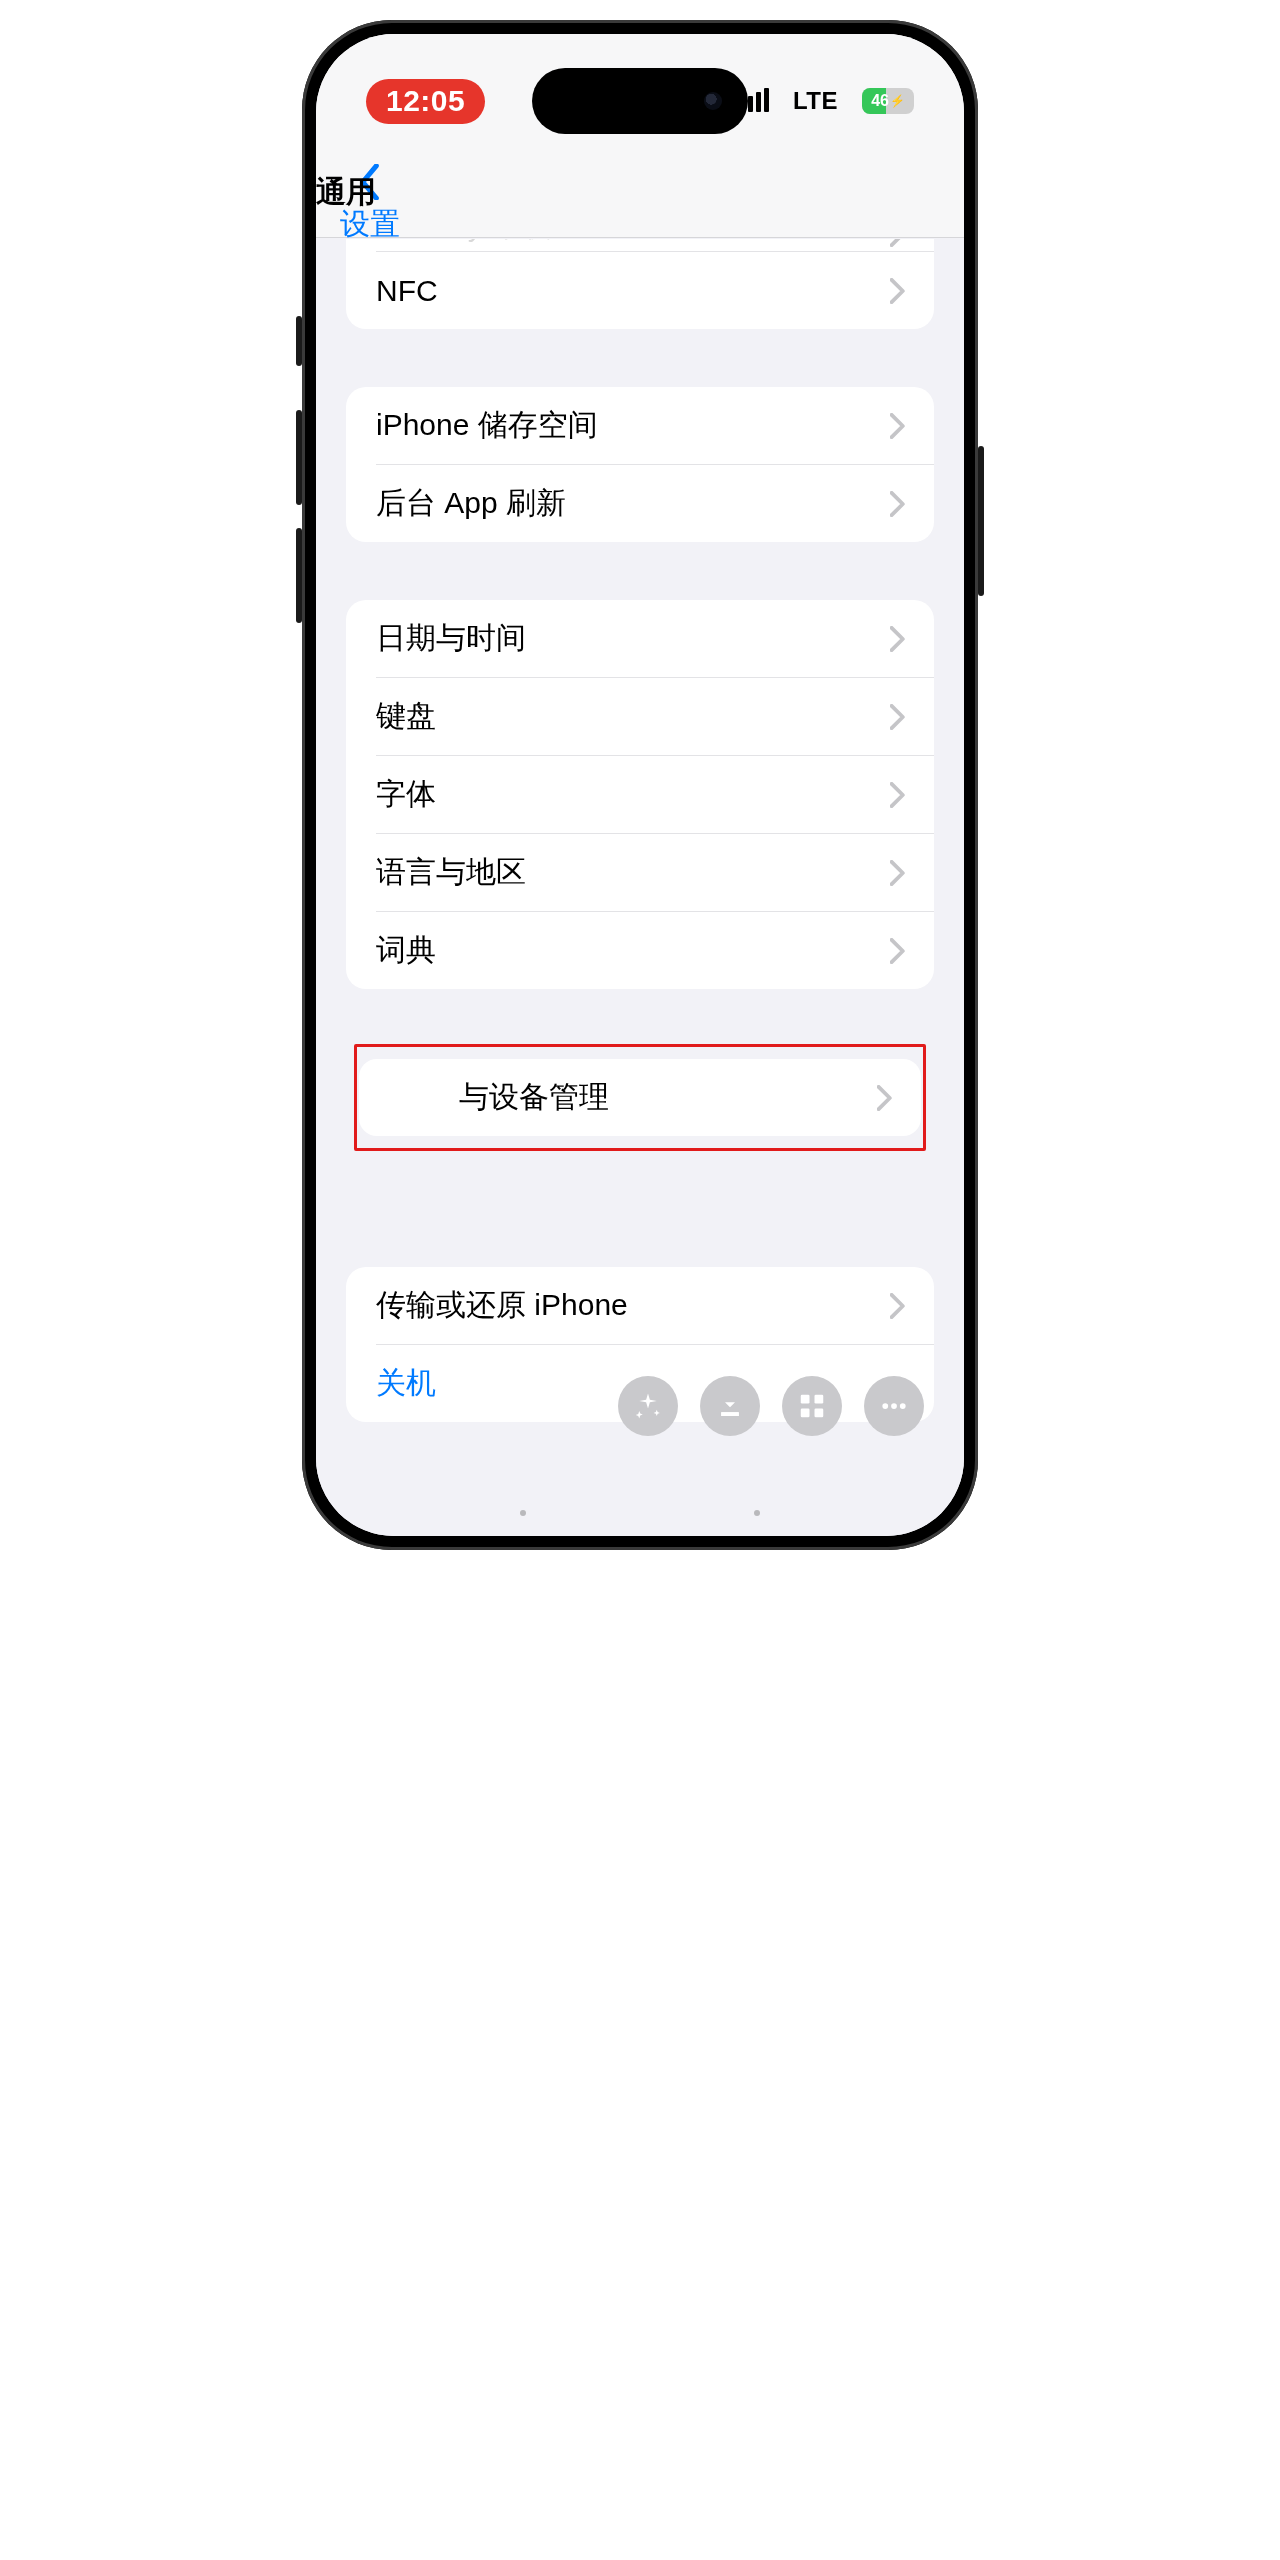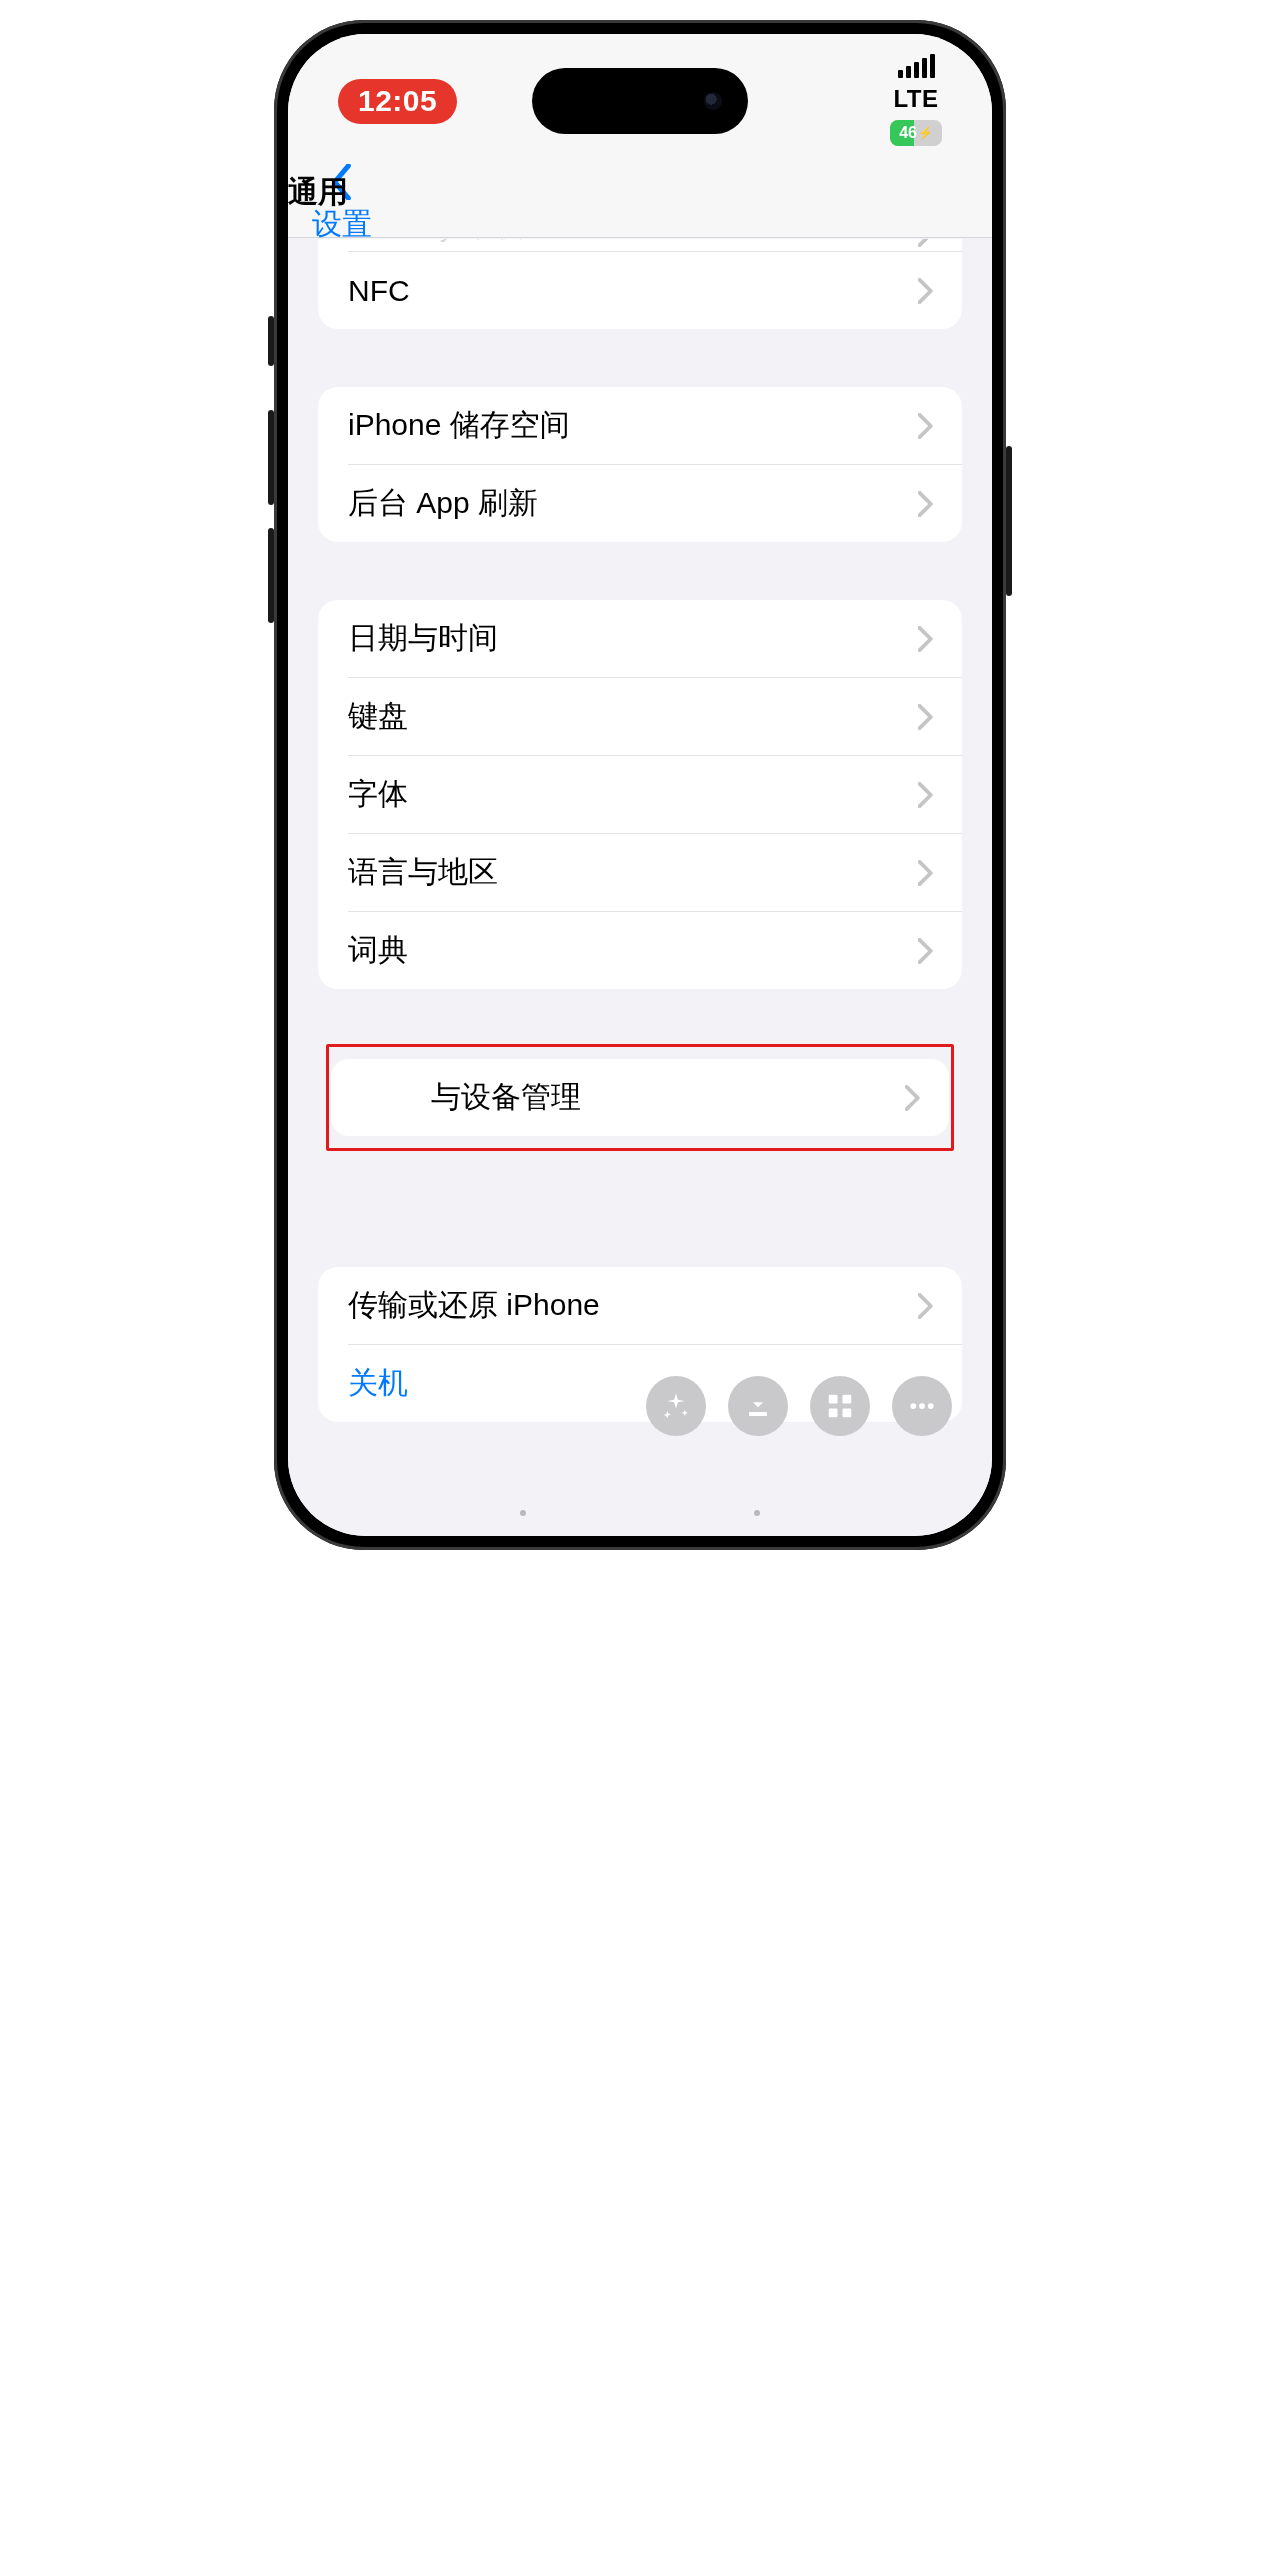--- a/index.html
+++ b/index.html
@@ -7,21 +7,21 @@
       width: 1280px;
       height: 2560px;
       background: #fff;
       display: flex;
       justify-content: center;
       align-items: flex-start;
       font-family: -apple-system, "Helvetica Neue", Arial, sans-serif;
     }
     .phone-frame {
       margin-top: 20px;
-      width: 732px;
+      width: 676px;
       height: 1530px;
       background: #000;
       border-radius: 90px;
       padding: 14px;
       position: relative;
       box-shadow: inset 0 0 0 3px #3a3a3a;
     }
     .side-btn {
       position: absolute;
       background: #1a1a1a;
@@ -73,22 +73,21 @@
       color: #fff;
       font-weight: 600;
       font-size: 30px;
       padding: 5px 20px 6px;
       border-radius: 30px;
       letter-spacing: 0.5px;
     }
     .status-right {
       display: flex;
       align-items: center;
-      gap: 7px;
-      flex-direction: column;
+      gap: 24px;
     }
     .bars { display:flex; align-items:flex-end; gap:3px; height:22px; }
     .bars span { width:5px; background:#000; border-radius:1px; }
     .bars span:nth-child(1){height:8px}
     .bars span:nth-child(2){height:12px}
     .bars span:nth-child(3){height:16px}
     .bars span:nth-child(4){height:20px}
     .bars span:nth-child(5){height:24px}
     .net-label { font-size:24px; font-weight:600; letter-spacing:0.5px; }
     .battery {

